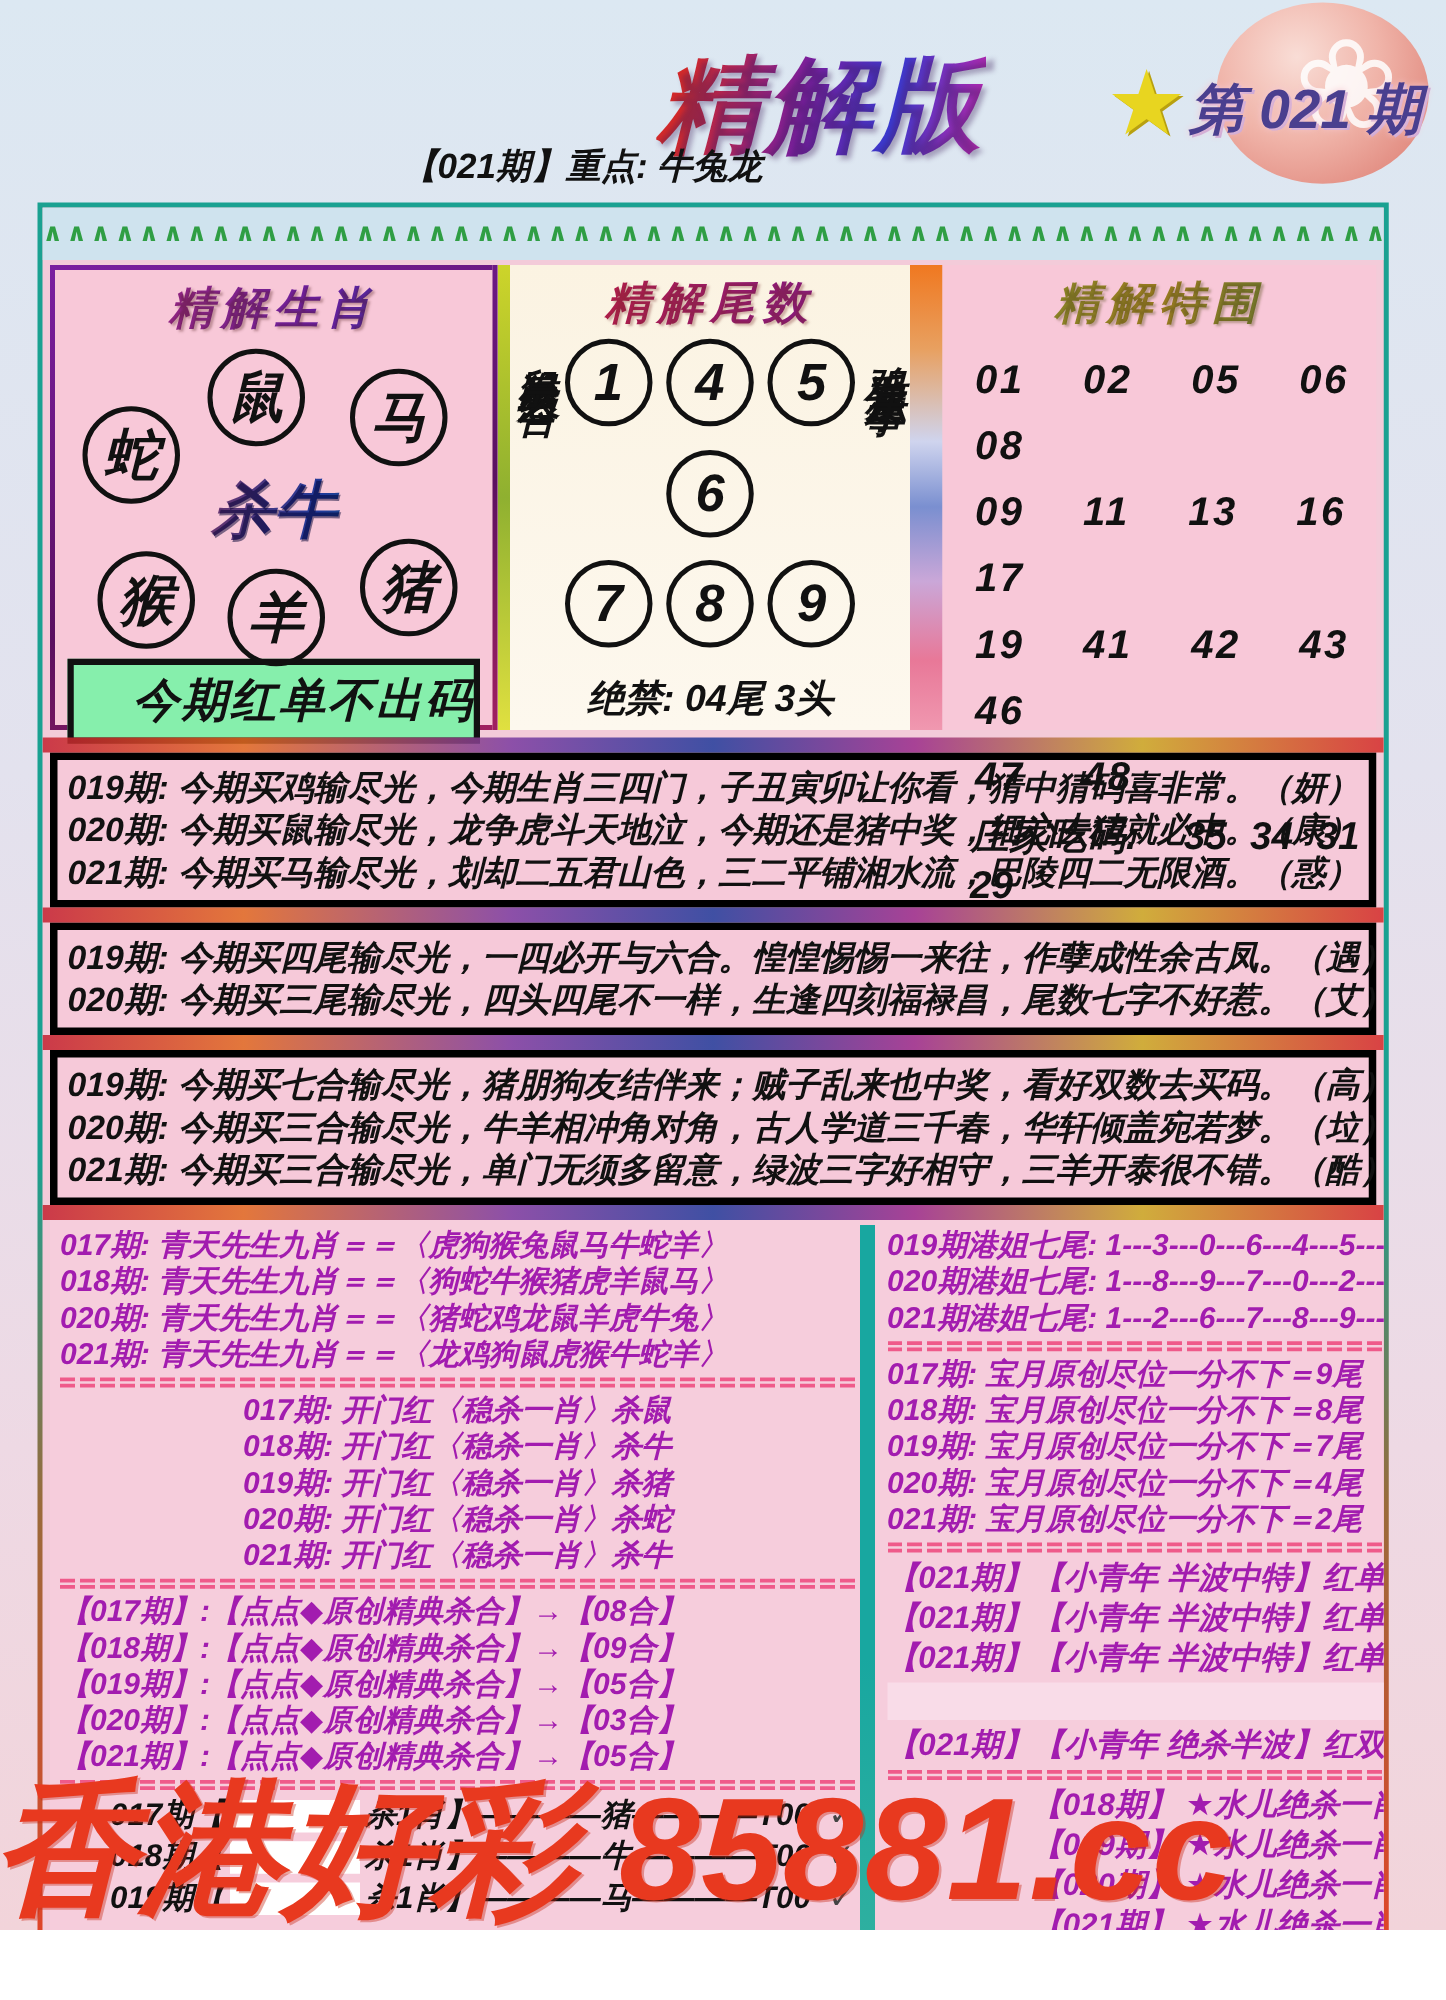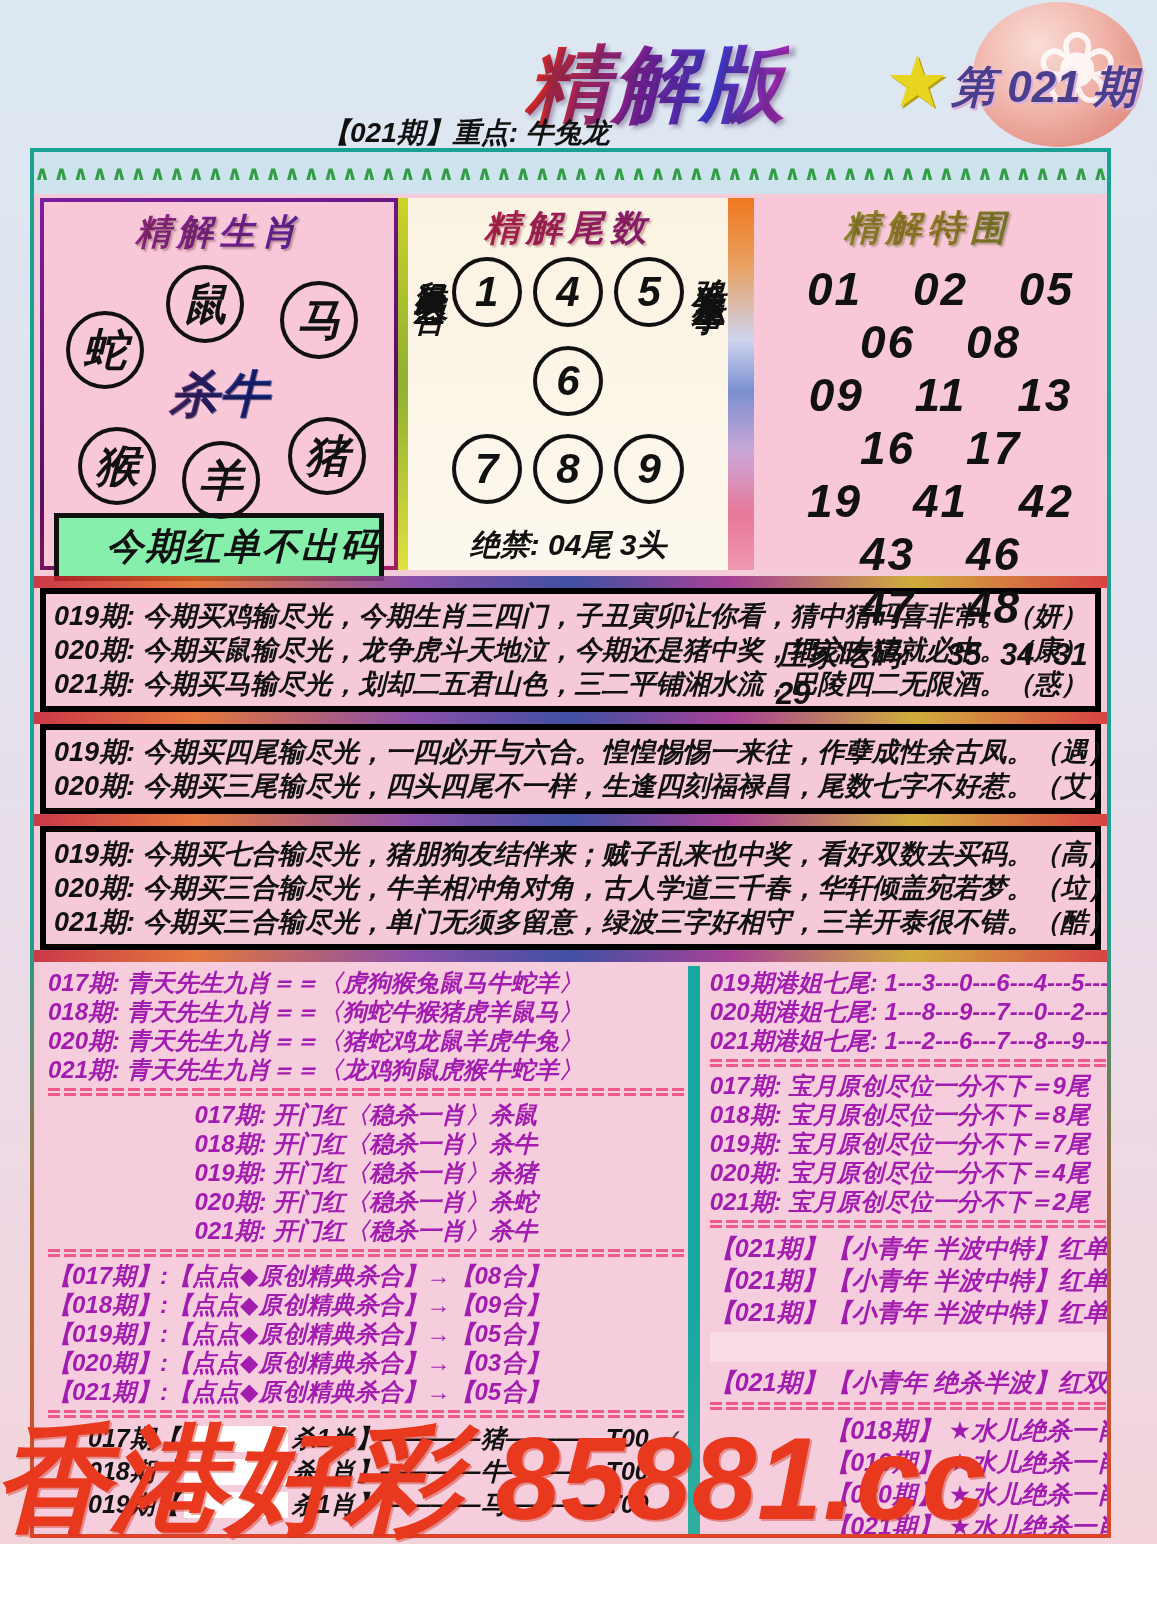--- a/index.html
+++ b/index.html
@@ -14,21 +14,21 @@
     text-shadow:3px 3px 4px rgba(60,30,90,.35);letter-spacing:4px;}
   .hdr-star{position:absolute;left:885px;top:40px;font-size:72px;color:#e8d520;
     text-shadow:2px 2px 0 #b8a010;}
   .badge{position:absolute;right:14px;top:2px;width:170px;height:145px;border-radius:50%;
     background:radial-gradient(circle at 38% 30%,#f9ddd6 0%,#f0b4a9 45%,#e28d82 80%,#d87c72 100%);}
   .badge-flower{position:absolute;right:38px;top:18px;font-size:100px;color:#ffffff;opacity:.85;line-height:1;}
   .badge-issue{position:absolute;right:20px;top:58px;font-size:44px;font-weight:bold;color:#4a3f8f;
     text-shadow:0 0 6px #f5c8d2,2px 2px 0 #caa7d8;white-space:nowrap;}
   .hdr-sub{position:absolute;left:322px;top:114px;font-size:28px;font-weight:bold;color:#111;}
   
-  .frame{position:absolute;left:30px;top:148px;width:1081px;height:1390px;
+  .frame{position:absolute;left:30px;top:162px;width:1081px;height:1390px;
     background:linear-gradient(180deg,#1aa191 0%,#1aa191 55%,#9a6a3a 75%,#e04428 100%);
     padding:4px;box-sizing:border-box;}
   .frame-in{width:100%;height:100%;background:#f3cbd9;overflow:hidden;position:relative;}
   .zigzag{height:42px;background:#cfe3ee;color:#2f9e44;font-size:20px;letter-spacing:3px;
     line-height:42px;overflow:hidden;white-space:nowrap;font-weight:bold;}
   .zigzag::after{content:"∧∧∧∧∧∧∧∧∧∧∧∧∧∧∧∧∧∧∧∧∧∧∧∧∧∧∧∧∧∧∧∧∧∧∧∧∧∧∧∧∧∧∧∧∧∧∧∧∧∧∧∧∧∧∧∧∧∧∧∧∧∧";}
   
   .toprow{display:flex;align-items:stretch;height:372px;margin:4px 6px 0 6px;}
   .boxtitle{font-size:36px;font-weight:bold;text-align:center;letter-spacing:6px;margin:6px 0 2px 0;}
   .t-purple{background:linear-gradient(100deg,#b02a6a,#6a1fa0 60%,#203a9a);
@@ -53,22 +53,22 @@
   .tgrid{flex:1;display:flex;padding:0 4px;}
   .tvert{writing-mode:vertical-rl;font-size:31px;font-weight:bold;color:#111;letter-spacing:4px;
     display:flex;align-items:center;line-height:1.1;}
   .tmid{flex:1;display:flex;flex-direction:column;justify-content:space-between;padding:2px 0 0 0;}
   .trow{display:flex;justify-content:space-around;}
   .tc{width:62px;height:62px;border:4px solid #111;border-radius:50%;display:flex;align-items:center;
     justify-content:center;font-size:42px;font-weight:bold;color:#111;}
   .tforbid{font-size:30px;font-weight:bold;color:#111;text-align:center;padding:2px 0 4px 0;}
   .strip2{flex:0 0 26px;background:linear-gradient(180deg,#f07820 0%,#e8a060 18%,#cfd4ee 38%,#7a8fd0 52%,#caa7d8 68%,#e87898 85%,#f098b0 100%);}
   .sbox{flex:1;background:#f8c8d8;box-sizing:border-box;display:flex;flex-direction:column;}
-  .snums{padding:8px 0 0 26px;font-size:46px;font-weight:bold;color:#111;line-height:53px;
-    word-spacing:36px;letter-spacing:2px;text-align:center;}
+  .snums{padding:8px 0 0 26px;font-size:32px;font-weight:bold;color:#111;line-height:53px;
+    word-spacing:36px;letter-spacing:2px;}
   .seat{margin-top:auto;padding:0 0 12px 22px;font-size:31px;font-weight:bold;color:#111;word-spacing:10px;}
   
   .rstrip{height:12px;margin:0;background:linear-gradient(90deg,#c42030,#e06820 15%,#7a3aa0 35%,#203a9a 50%,#9a2a8a 65%,#caa720 82%,#d42a2a 100%);opacity:.85;}
   .verse{margin:0 6px;background:#f6c9d9;border:6px solid #000000;padding:5px 8px;}
   .vline{font-size:27px;font-weight:bold;color:#111;line-height:34px;white-space:nowrap;}
   
   .cols{display:flex;margin:0 6px;}
   .lcol{flex:0 0 530px;background:#f6cdDC;background:#f6cddc;padding:6px 4px 0 8px;box-sizing:border-box;}
   .cdiv{flex:0 0 12px;background:linear-gradient(180deg,#18a7a0 0%,#18a7a0 60%,#2fb0a0 100%);margin-top:4px;}
   .rcol{flex:1;background:#f6cddc;padding:6px 4px 0 10px;box-sizing:border-box;}

